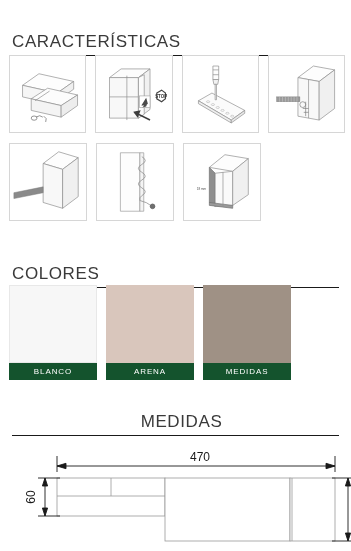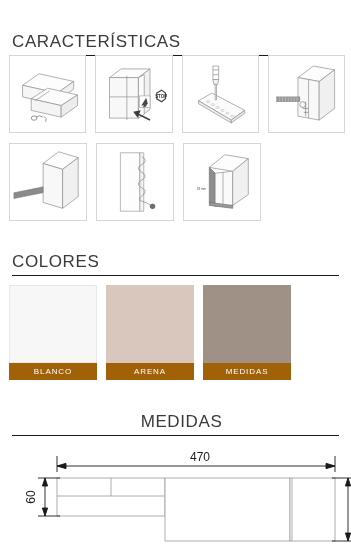--- a/index.html
+++ b/index.html
@@ -49,21 +49,21 @@
   .colors-wrap{
     position:absolute;left:9px;top:285px;
     width:336px;
     display:flex;gap:9px;
   }
   .color-card{width:88px;}
   .swatch{height:78px;width:100%;}
   .swatch.blanco{border:1px solid #e8e8e8;box-sizing:border-box;}
   .color-label{
     height:17px;line-height:17px;
-    background:#a16207;
+    background:#14532d;
     color:#ffffff;
     font-size:8px;
     letter-spacing:.9px;
     text-align:center;
     font-family:"Liberation Sans",sans-serif;
   }
 
   
   .medidas-draw{
     position:absolute;left:0;top:448px;
@@ -250,21 +250,21 @@
             <path d="M50 28 L66 15 L66 52 L50 63 Z" fill="#f0f0f0"></path>
             <path d="M26 60 L50 63 L50 66 L26 63 Z" fill="#9a9a9a" stroke="#6f6f6f"></path>
             <path d="M40 29 L40 64"></path>
           </g>
           <text class="tiny-text" x="13" y="47">18 mm</text>
         </svg>
       </div>
     </div>
   </div>
 
-  <div class="section" style="top:252px;">
+  <div class="section" style="top:264px;">
     <div class="sec-title">COLORES</div>
     <div class="sec-rule"></div>
   </div>
 
   <div class="colors-wrap">
     <div class="color-card">
       <div class="swatch blanco" style="background:#f7f7f7;"></div>
       <div class="color-label">BLANCO</div>
     </div>
     <div class="color-card">

